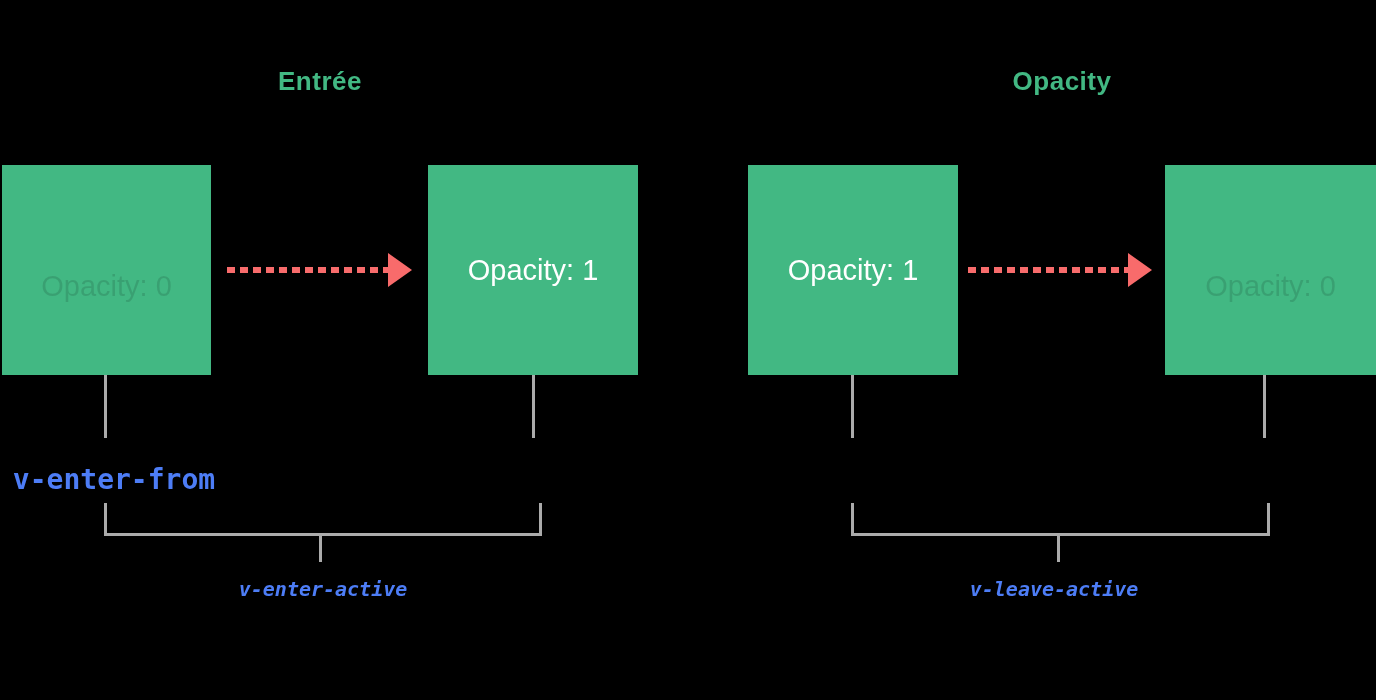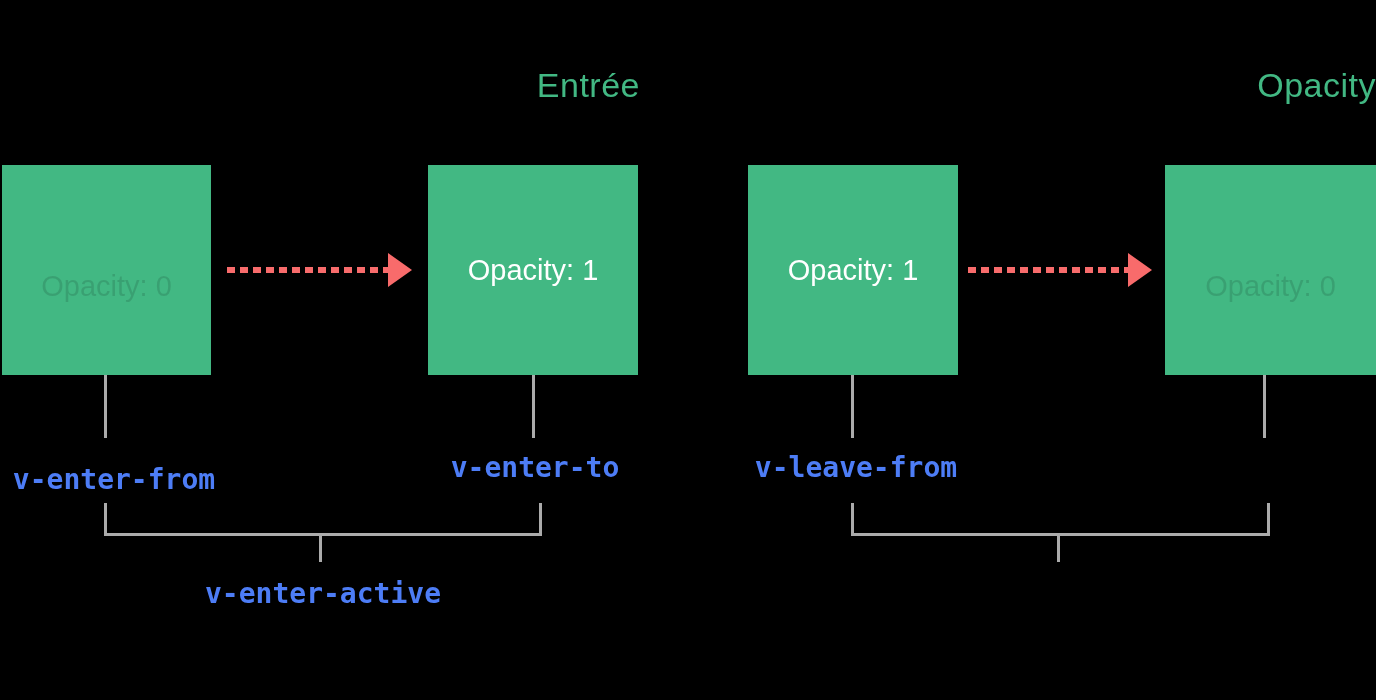--- a/index.html
+++ b/index.html
@@ -10,24 +10,24 @@
     height: 700px;
     background: var(--background, #000000);
     overflow: hidden;
     font-family: "Liberation Sans", sans-serif;
   }
 
   
   .title {
     position: absolute;
     top: 66px;
-    font-size: 34px;
-    font-weight: 400;
+    font-size: 26px;
+    font-weight: 700;
     color: var(--green, #42b883);
-    text-align: right;
+    text-align: center;
     letter-spacing: 0.5px;
   }
   #title-enter { left: 0; width: 640px; }
   #title-leave { left: 748px; width: 628px; }
 
   
   .box {
     position: absolute;
     top: 165px;
     height: 210px;
@@ -118,23 +118,24 @@
   }
   #stub-enter { left: 319px; }
   #stub-leave { left: 1057px; }
 
   .active-label {
     position: absolute;
     top: 577px;
     transform: translateX(-50%);
     font-family: "DejaVu Sans Mono", monospace;
     font-weight: 700;
-    font-size: 28px;
+    font-size: 20px;
     color: var(--blue, #4d7df6);
     white-space: nowrap;
+    font-style: italic;
   }
   #al-enter { left: 323px; }
   #al-leave { left: 1054px; }
 </style>
 </head>
 <body>
 
 <div class="stage">
 
   <div class="title" id="title-enter">Entrée</div>
@@ -160,23 +161,22 @@
   <div class="arrow-head" id="head1"></div>
   <div class="arrow-dash" id="dash2"></div>
   <div class="arrow-head" id="head2"></div>
 
   <div class="connector" id="conn1"></div>
   <div class="connector" id="conn2"></div>
   <div class="connector" id="conn3"></div>
   <div class="connector" id="conn4"></div>
 
   <div class="class-label" id="cl-enter-from">v-enter-from</div>
-  <div class="class-label" id="cl-enter-to">v-enter-to</div>
-  <div class="class-label" id="cl-leave-from">v-leave-from</div>
 
   <div class="bracket" id="bracket-enter"></div>
   <div class="bracket-stub" id="stub-enter"></div>
   <div class="bracket" id="bracket-leave"></div>
   <div class="bracket-stub" id="stub-leave"></div>
 
   <div class="active-label" id="al-enter">v-enter-active</div>
+  <div class="active-label" id="al-leave">v-leave-active</div>
 
 </div>
 
 </body></html>

